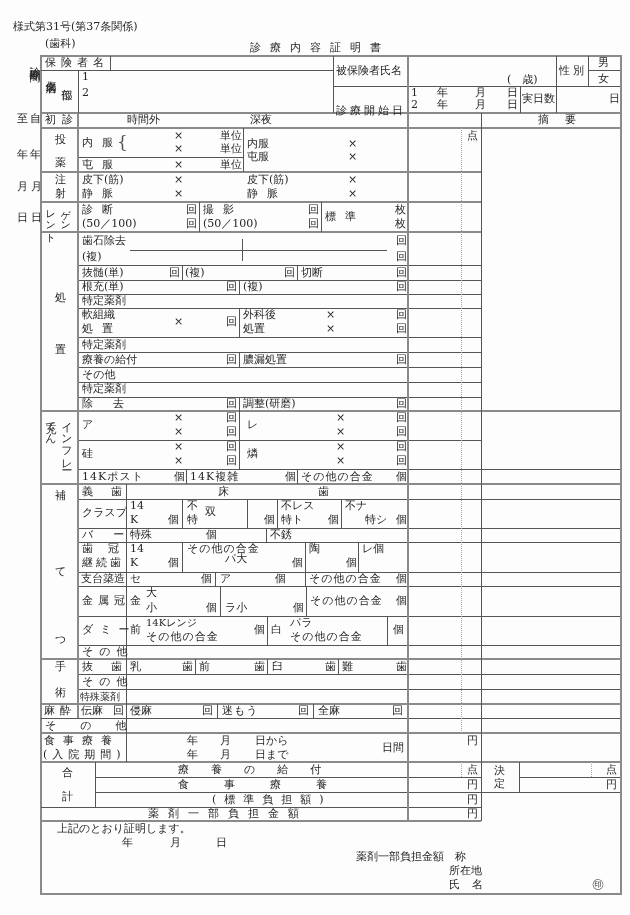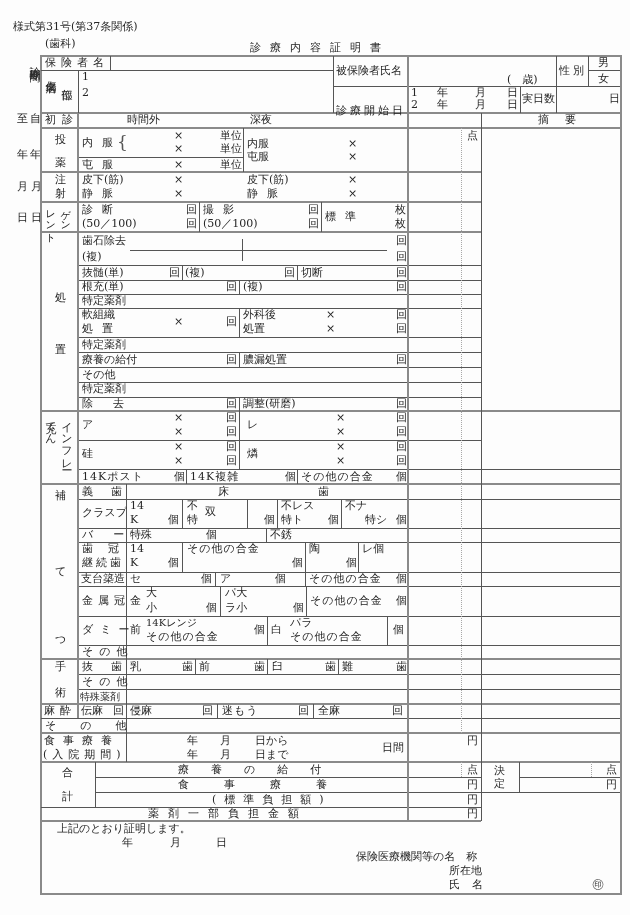--- a/index.html
+++ b/index.html
@@ -314,21 +314,21 @@
   <span class="t" style="left:220px;top:573px">ア</span>
   <span class="t" style="left:275px;top:573px">個</span>
   <span class="t" style="left:309px;top:573px;letter-spacing:1px">その他の合金</span>
   <span class="t" style="left:396px;top:573px">個</span>
 
   <span class="t" style="left:82px;top:595px;letter-spacing:5px">金属冠</span>
   <span class="t" style="left:130px;top:595px">金</span>
   <span class="t" style="left:146px;top:587px">大</span>
   <span class="t" style="left:146px;top:602px">小</span>
   <span class="t" style="left:206px;top:602px">個</span>
-  <span class="t" style="left:225px;top:587px">パ大</span>
+  <span class="t" style="left:225px;top:553px">パ大</span>
   <span class="t" style="left:225px;top:602px">ラ小</span>
   <span class="t" style="left:293px;top:602px">個</span>
   <span class="t" style="left:310px;top:595px;letter-spacing:1px">その他の合金</span>
   <span class="t" style="left:396px;top:595px">個</span>
 
   <span class="t" style="left:82px;top:624px;letter-spacing:7px">ダミー</span>
   <span class="t" style="left:130px;top:624px">前</span>
   <span class="t sm" style="left:146px;top:617px">14Kレンジ</span>
   <span class="t" style="left:146px;top:631px;letter-spacing:1px">その他の合金</span>
   <span class="t" style="left:254px;top:624px">個</span>
@@ -388,18 +388,18 @@
   <span class="t" style="left:467px;top:808px">円</span>
   <span class="t" style="left:494px;top:765px">決</span>
   <span class="t" style="left:494px;top:778px">定</span>
   <span class="t" style="left:606px;top:764px">点</span>
   <span class="t" style="left:606px;top:779px">円</span>
 
   <span class="t" style="left:57px;top:823px">上記のとおり証明します。</span>
   <span class="t" style="left:122px;top:837px">年</span>
   <span class="t" style="left:170px;top:837px">月</span>
   <span class="t" style="left:216px;top:837px">日</span>
-  <span class="t" style="left:356px;top:851px">保険医療機関等の名　称</span>
+  <span class="t" style="left:356px;top:851px">薬剤一部負担金額　称</span>
   <span class="t" style="left:449px;top:865px">所在地</span>
   <span class="t" style="left:449px;top:879px;letter-spacing:12px">氏名</span>
   <span class="t" style="left:592px;top:878px;font-size:12px">㊞</span>
 
 </div>
 
 </body></html>

